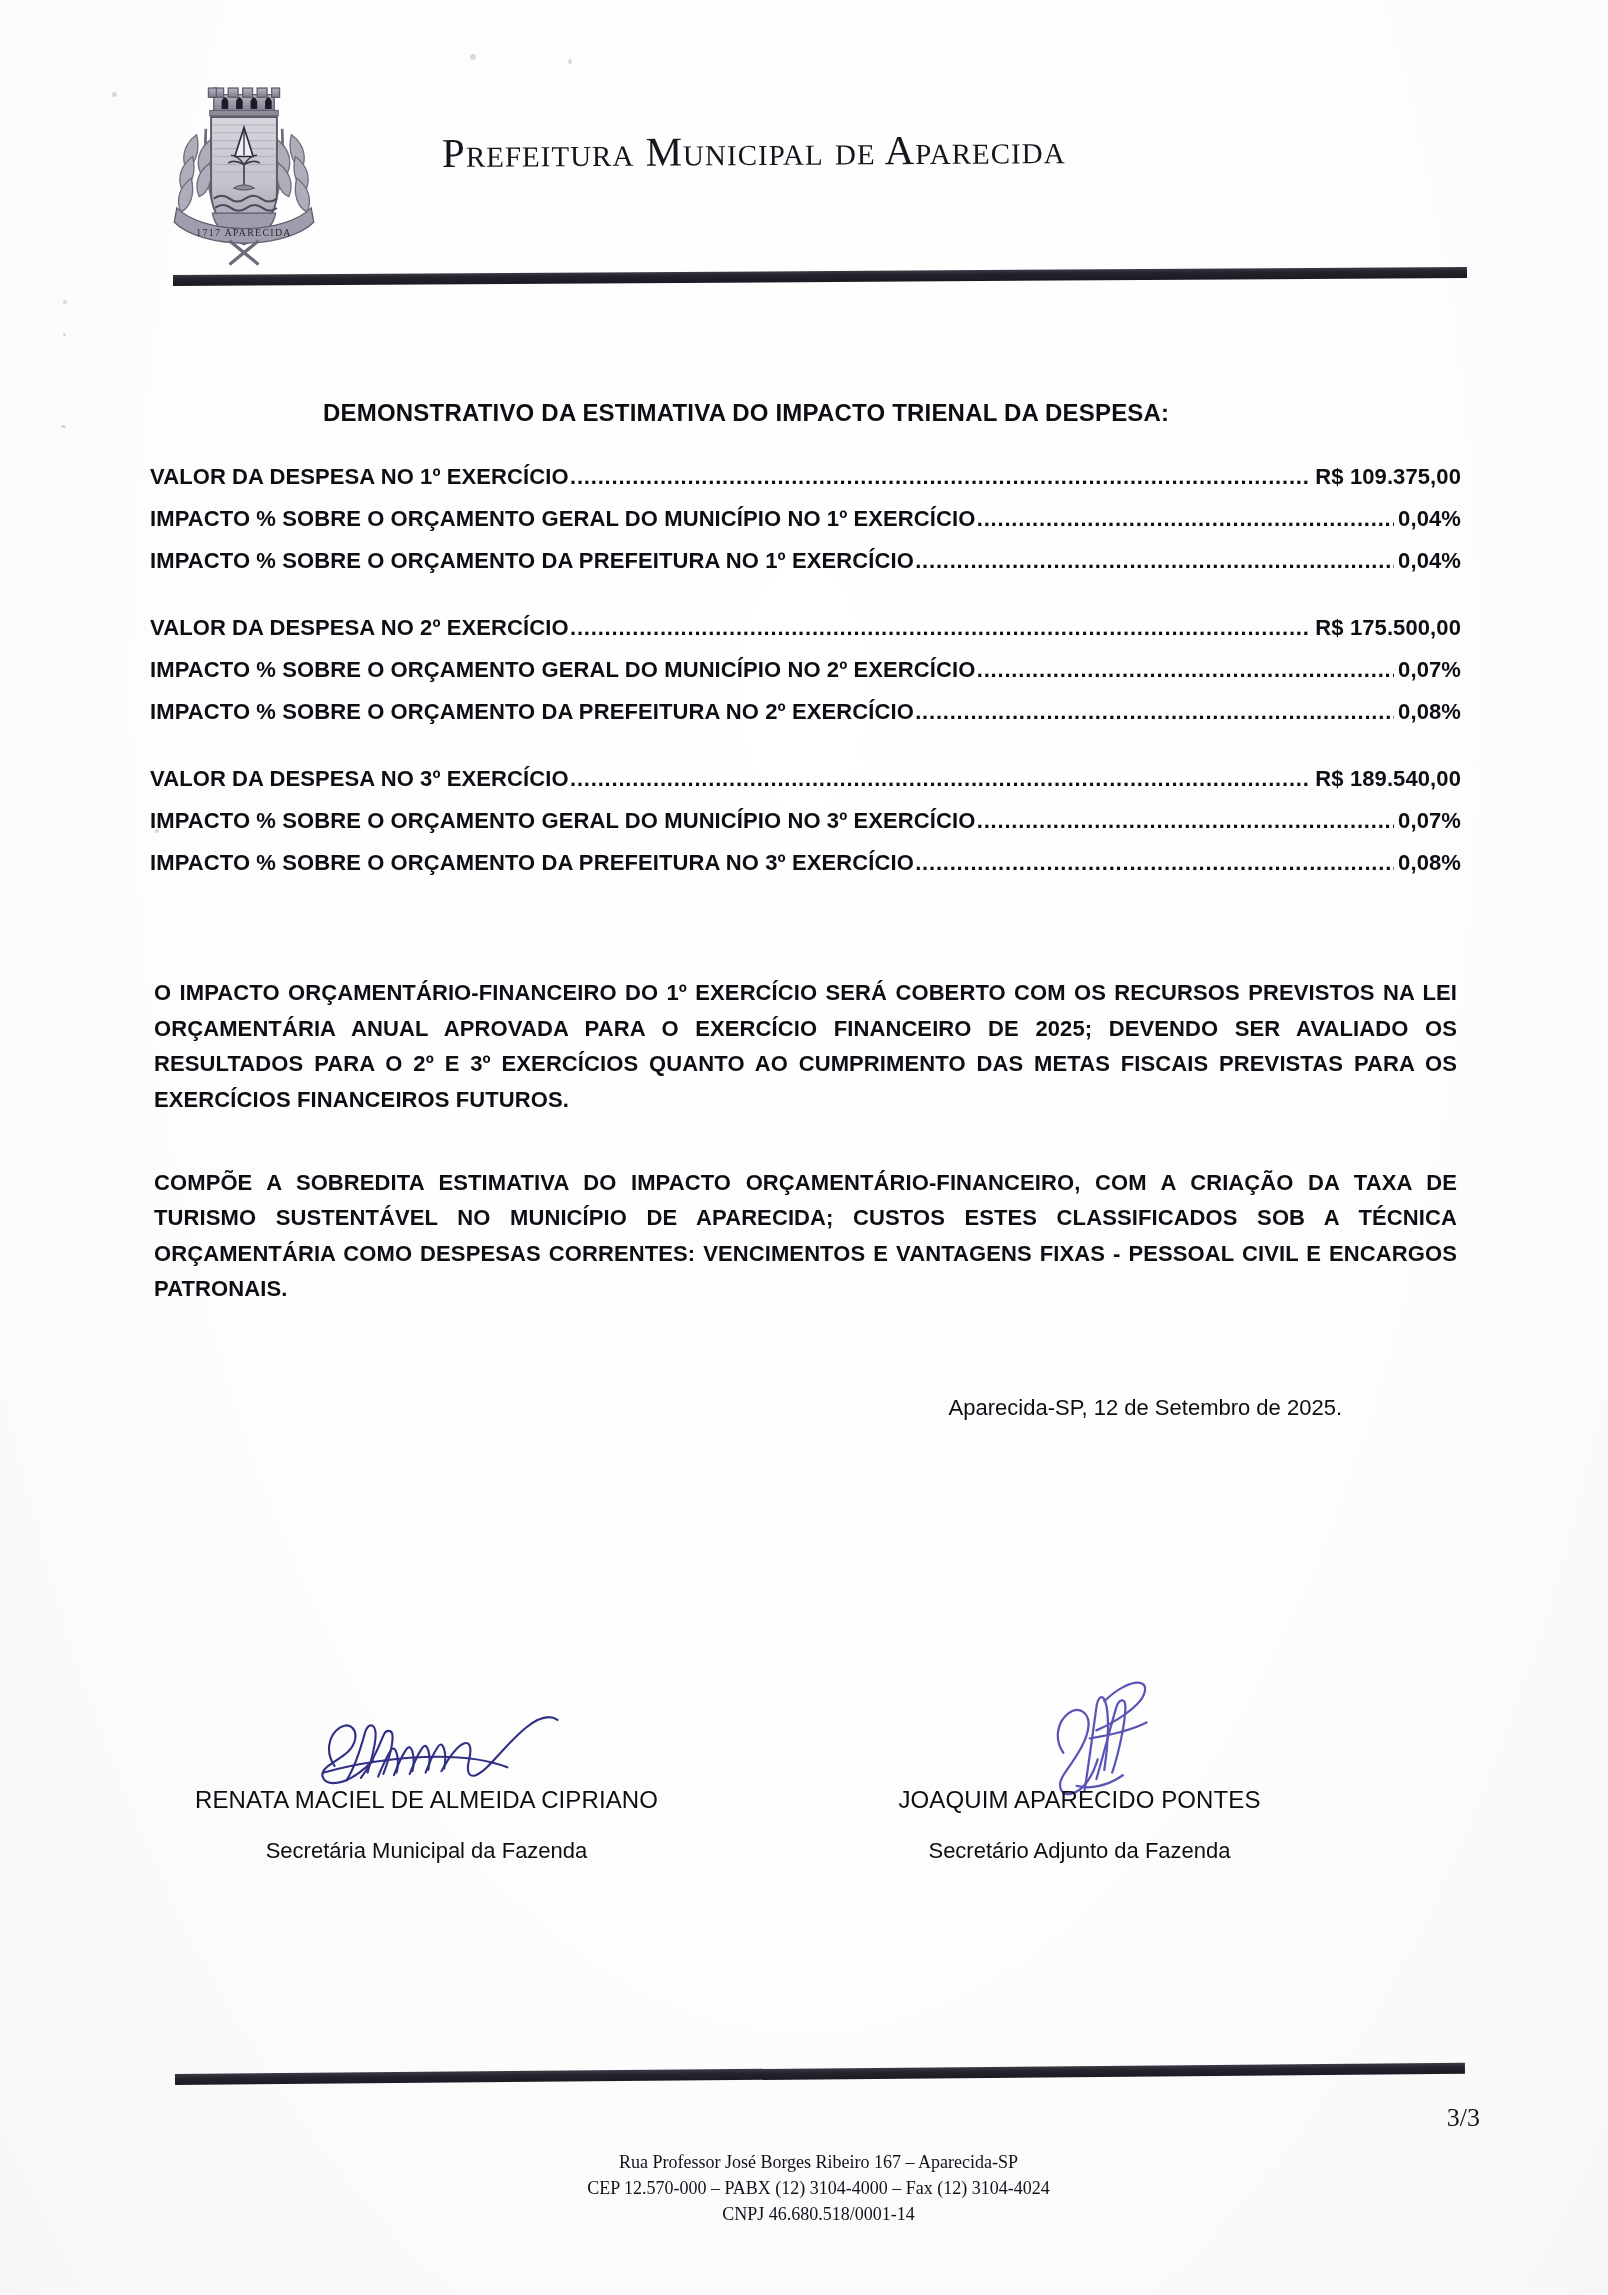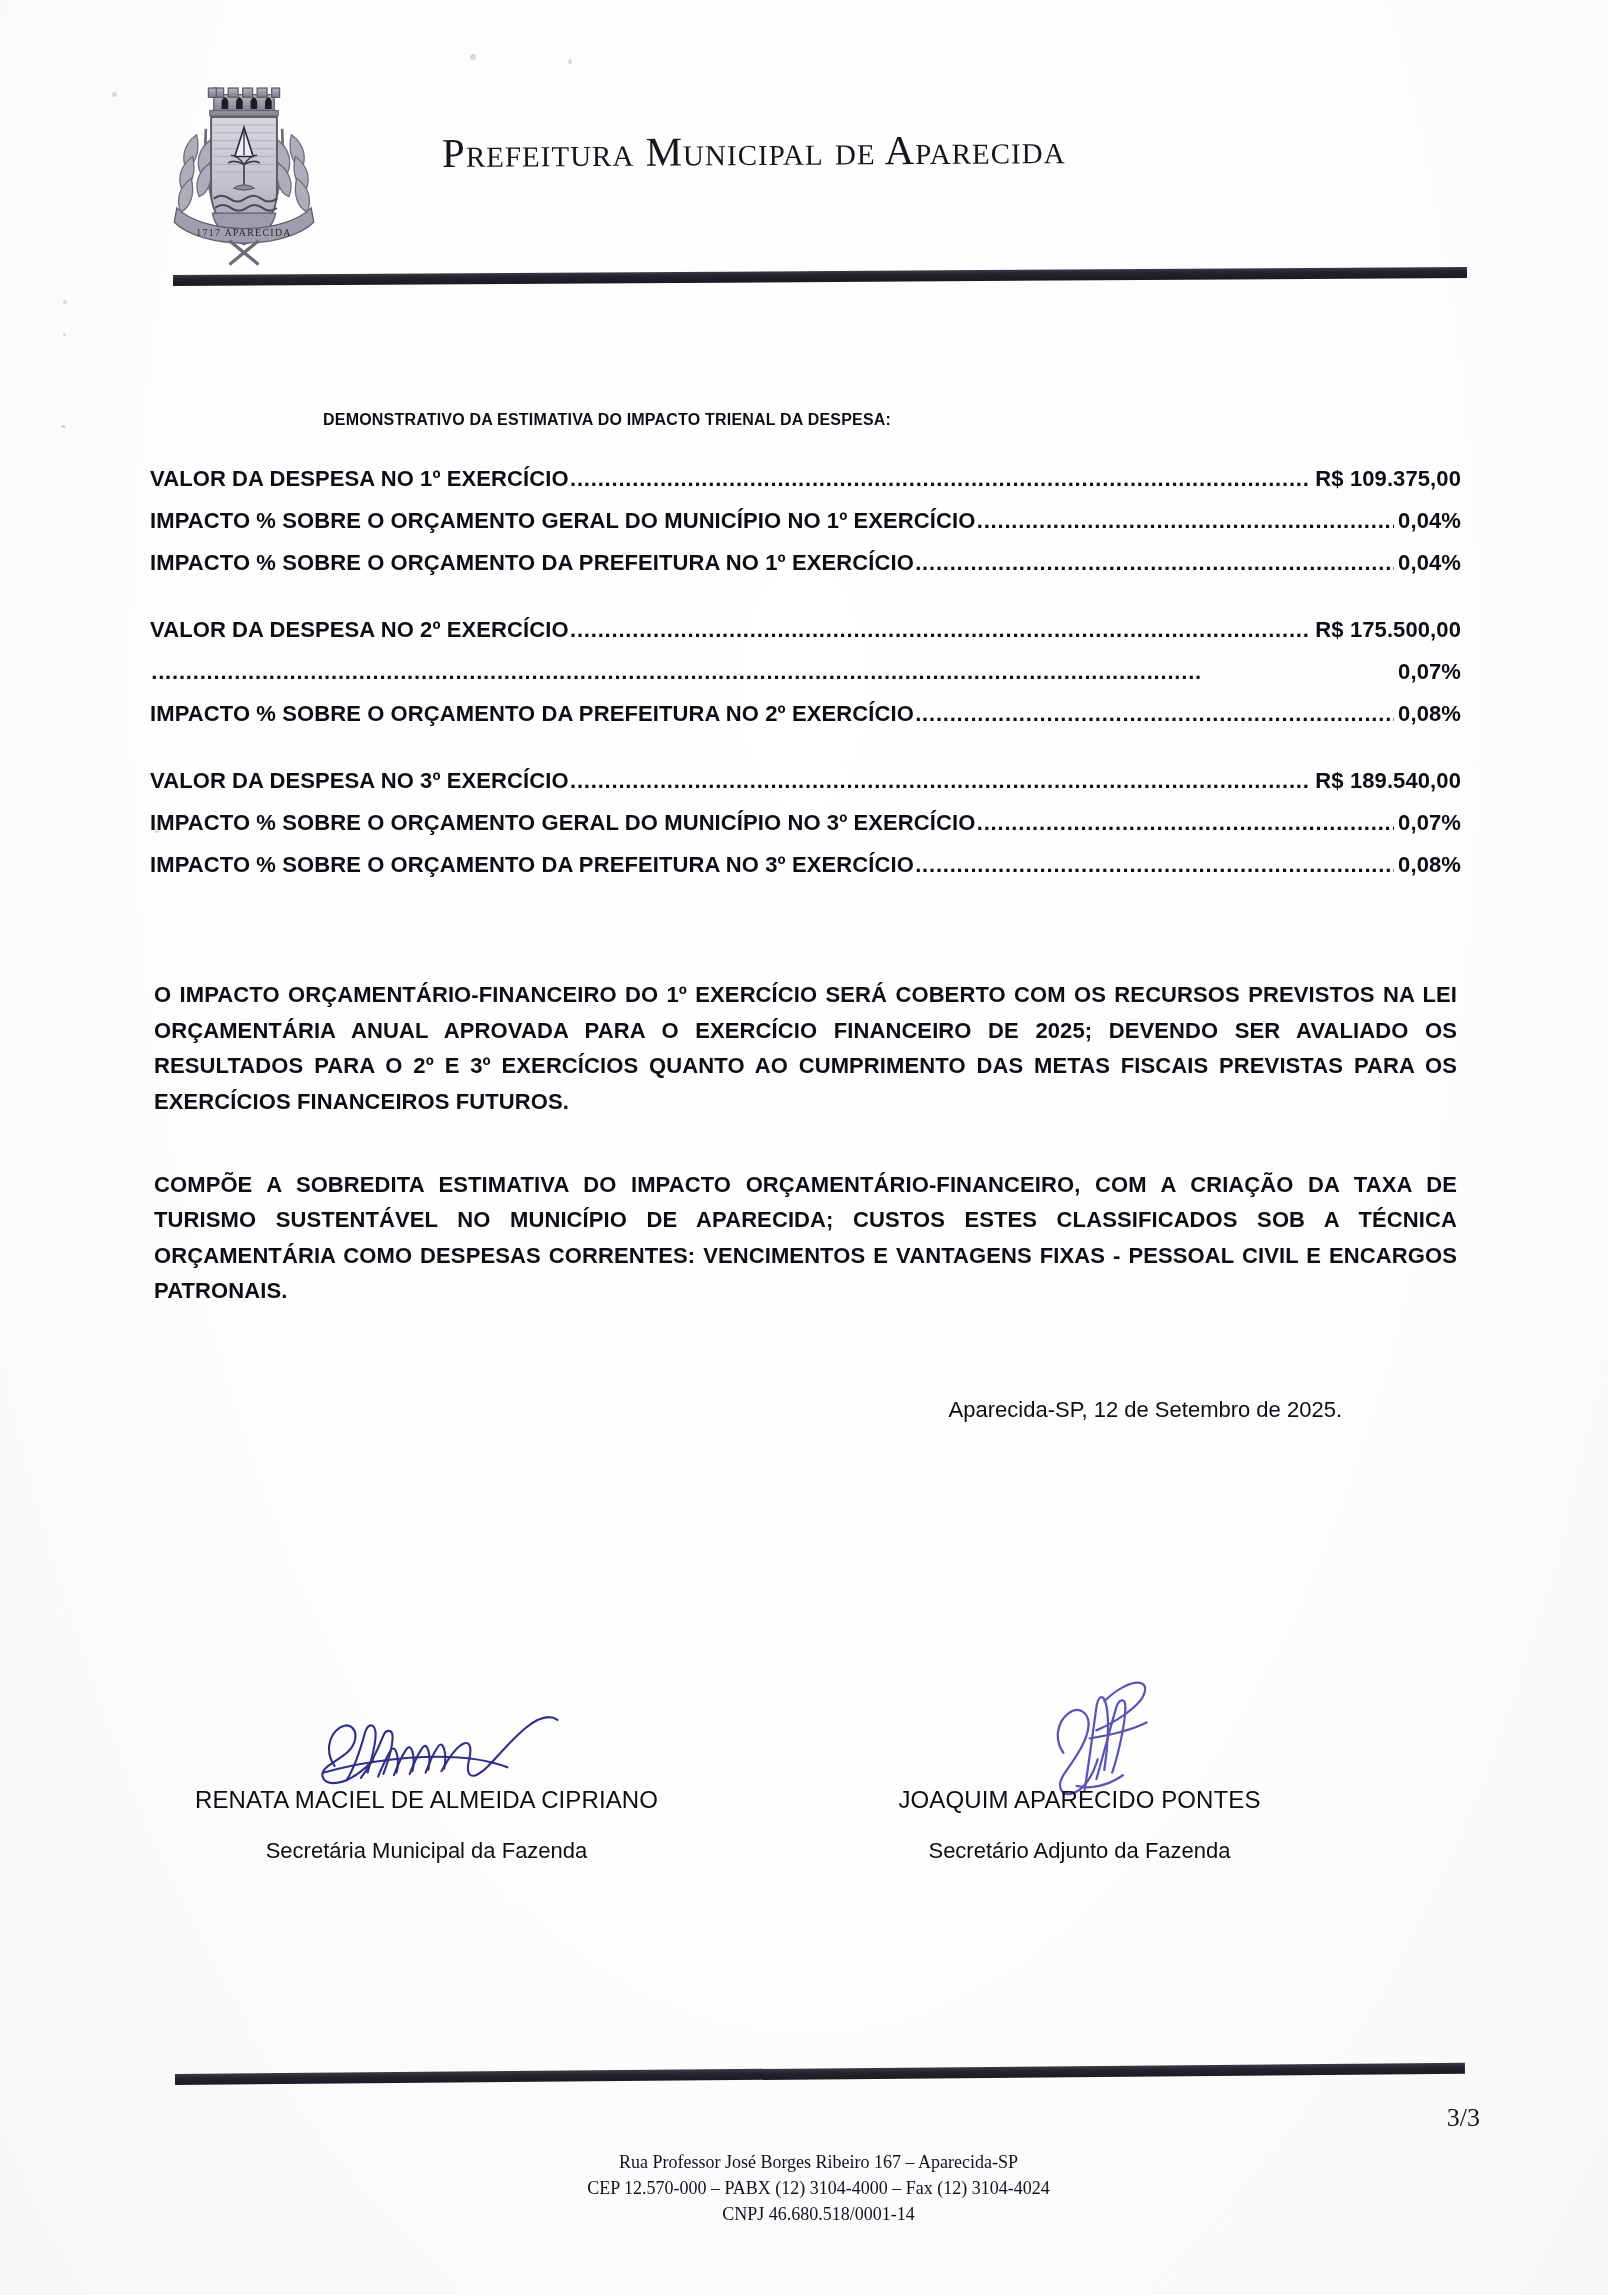--- a/index.html
+++ b/index.html
@@ -75,22 +75,22 @@
 
   
   .content {
     position: absolute;
     left: 150px;
     top: 395px;
     width: 1311px;
   }
 
   .doc-heading {
-    margin: 16px 0 0 173px;
-    font-size: 16px;
+    margin: 4px 0 0 173px;
+    font-size: 24px;
     font-weight: bold;
     letter-spacing: 0.2px;
     white-space: nowrap;
   }
 
   .impact-group {
     margin-top: 37px;
   }
   .impact-group.g2 { margin-top: 41px; }
   .impact-group.g3 { margin-top: 41px; }
@@ -335,20 +335,21 @@
       </div>
     </div>
 
     <div class="impact-group g2">
       <div class="impact-line">
         <span class="il-label">VALOR DA DESPESA NO 2º EXERCÍCIO</span>
         <span class="il-dots">........................................................................................................................................................</span>
         <span class="il-value">R$  175.500,00</span>
       </div>
       <div class="impact-line">
+        <span class="il-label">IMPACTO % SOBRE O ORÇAMENTO GERAL DO MUNICÍPIO NO 2º EXERCÍCIO</span>
         <span class="il-dots">........................................................................................................................................................</span>
         <span class="il-value">0,07%</span>
       </div>
       <div class="impact-line">
         <span class="il-label">IMPACTO % SOBRE O ORÇAMENTO DA PREFEITURA NO 2º EXERCÍCIO</span>
         <span class="il-dots">........................................................................................................................................................</span>
         <span class="il-value">0,08%</span>
       </div>
     </div>
 

